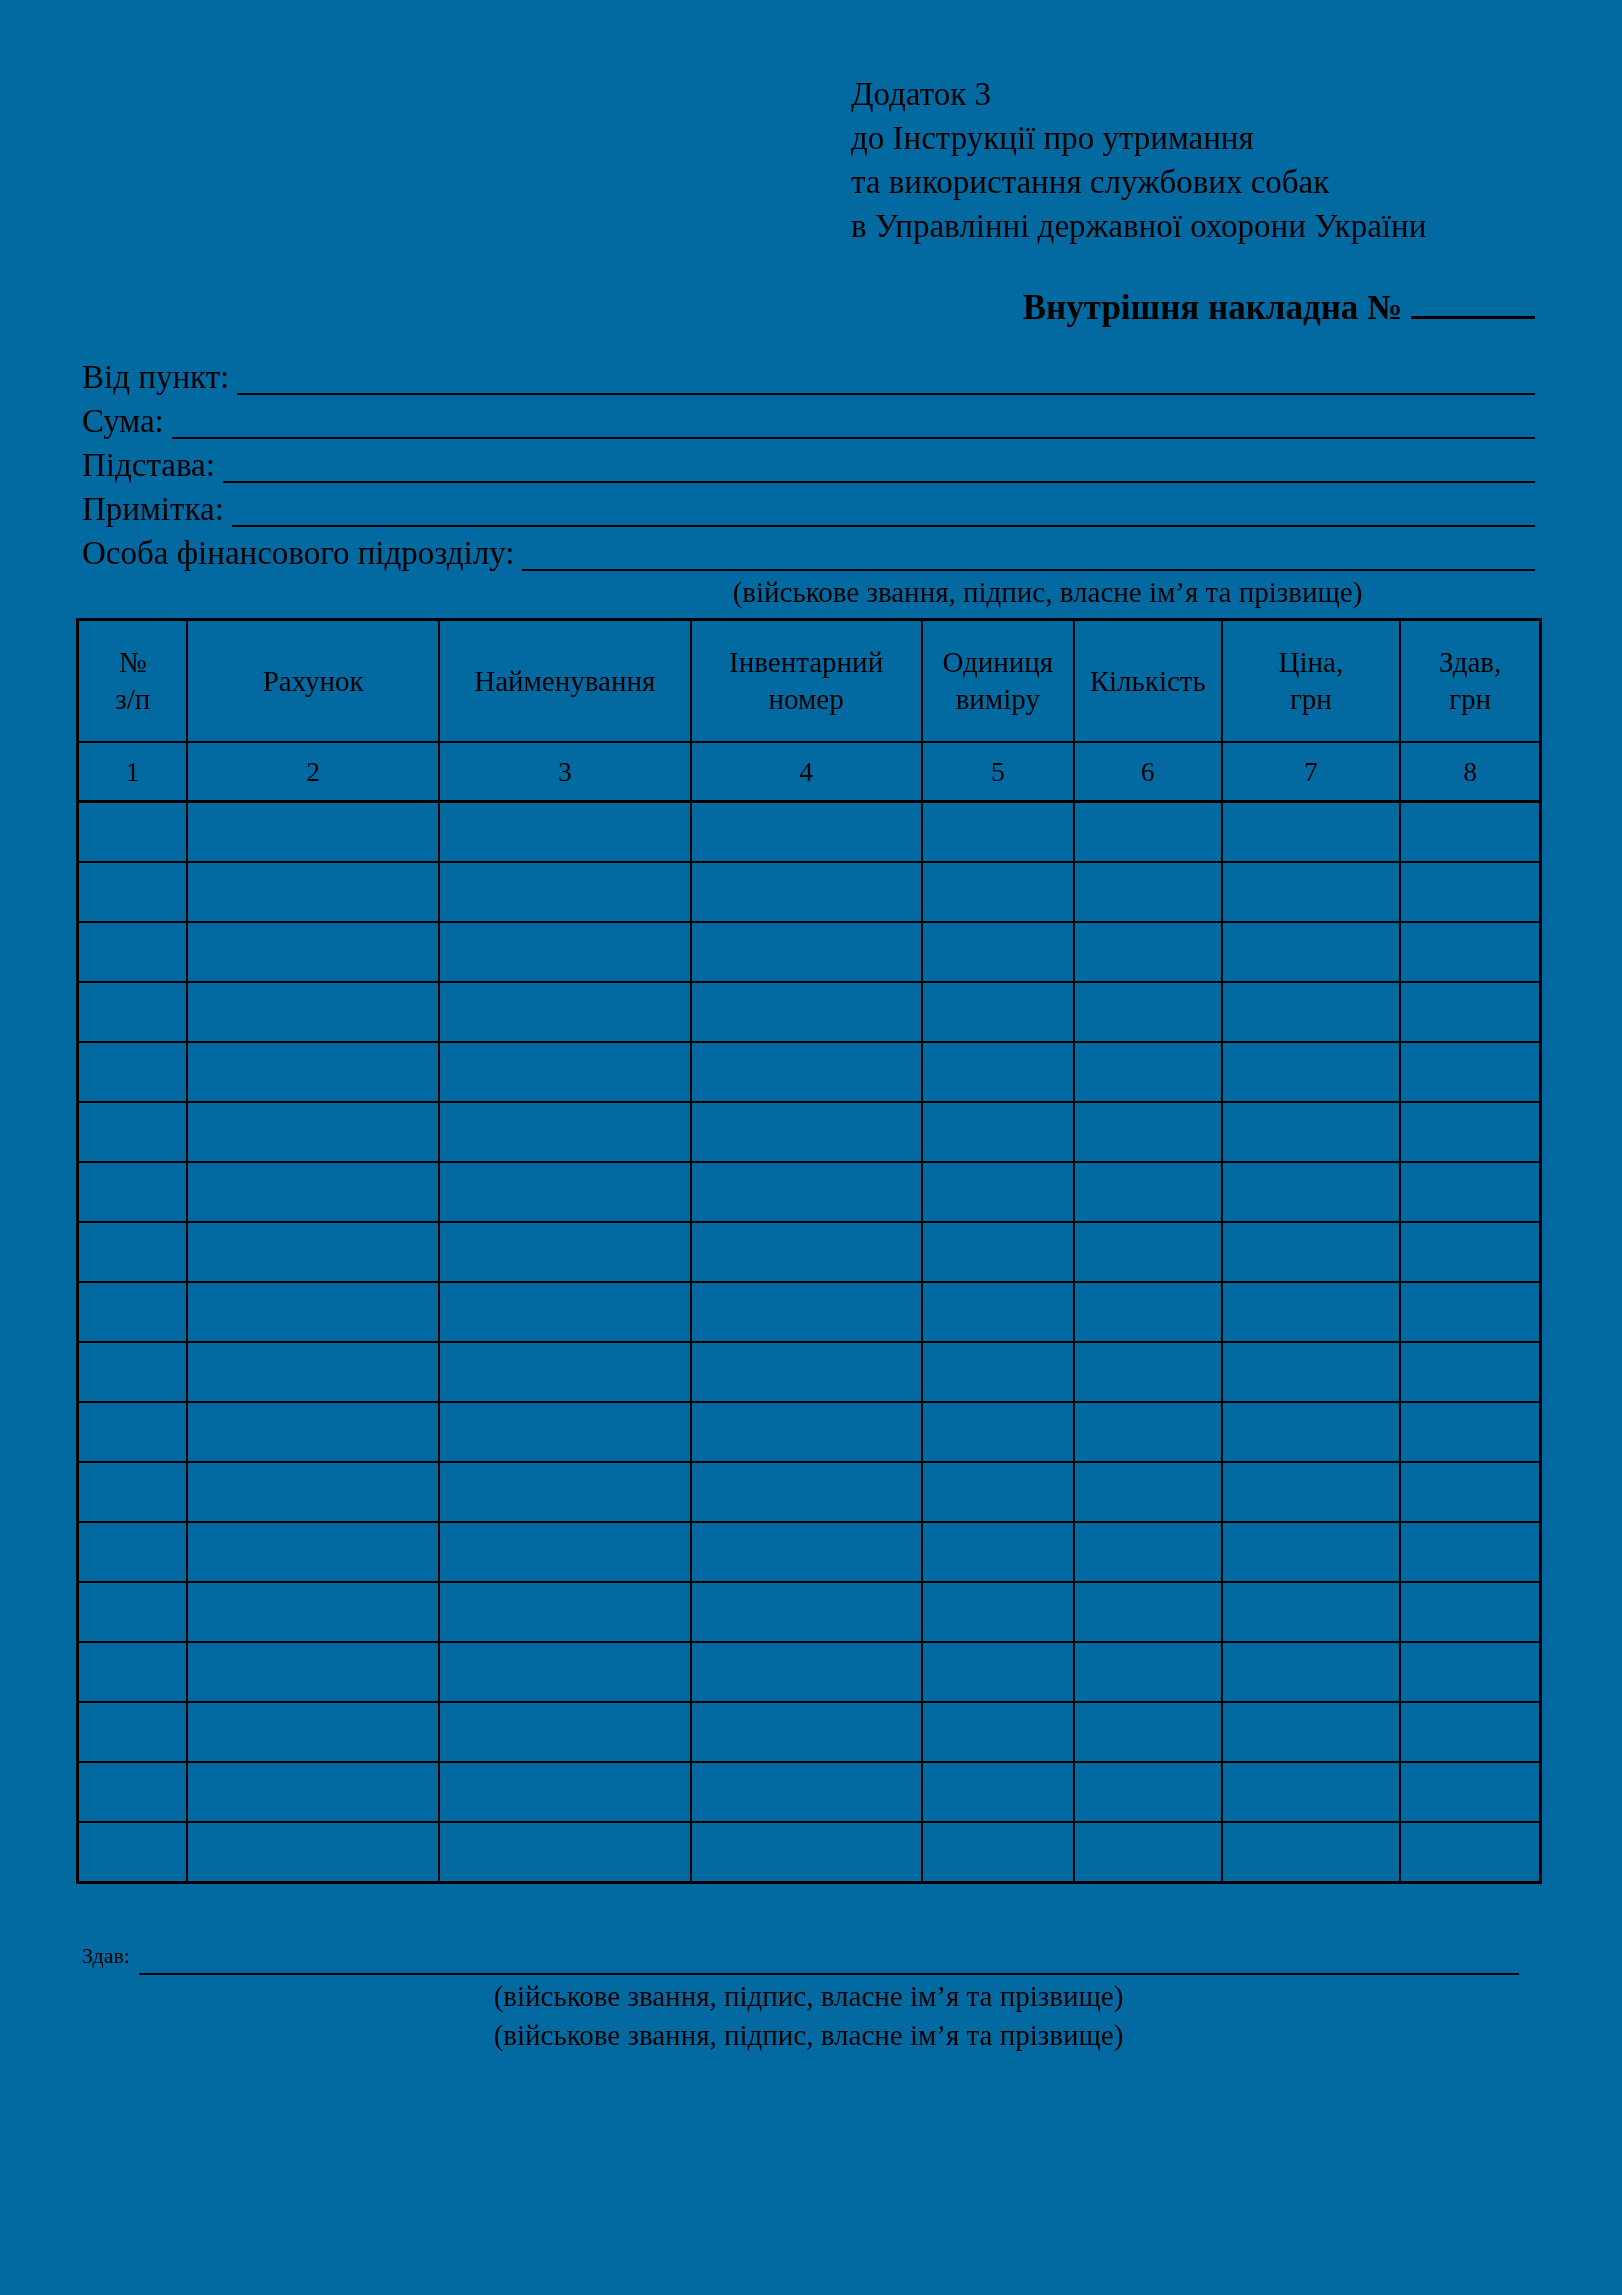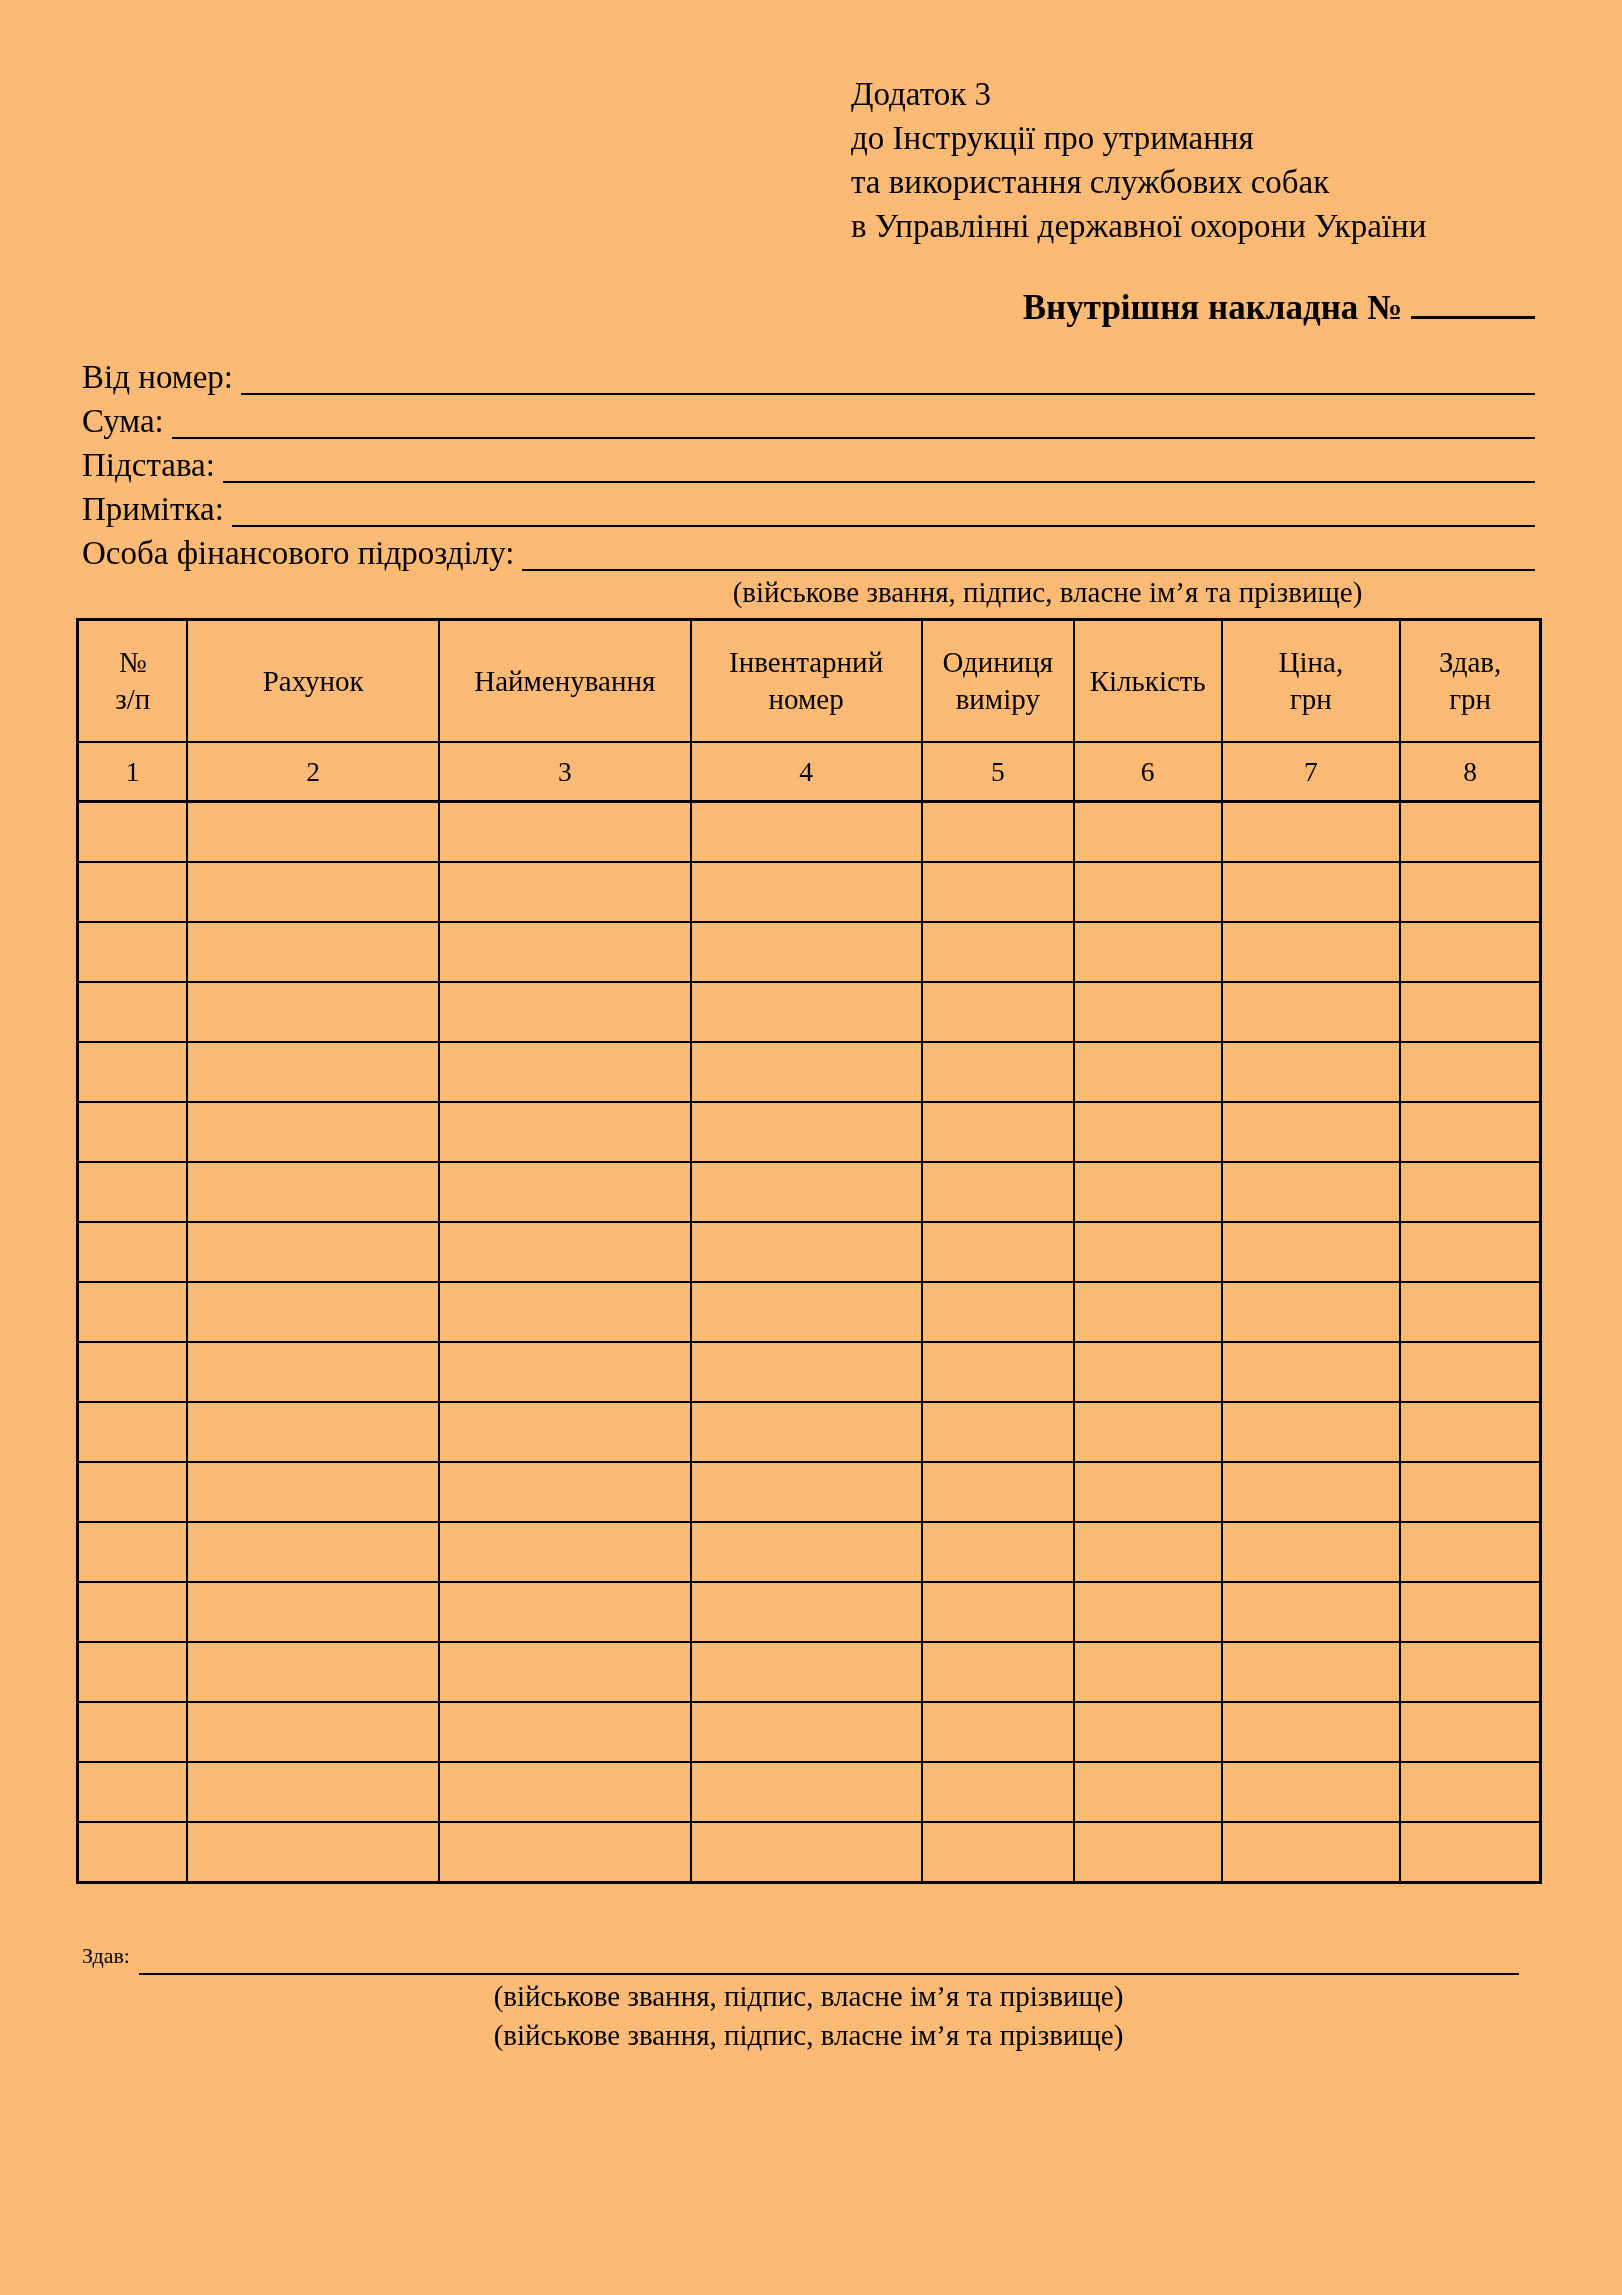--- a/index.html
+++ b/index.html
@@ -7,21 +7,21 @@
     background: #ffffff;
     font-family: "Liberation Serif", "DejaVu Serif", serif;
     color: #000000;
   }
   .page {
     position: relative;
     width: 1623px;
     height: 2295px;
     box-sizing: border-box;
     padding: 72px 88px 0 82px;
-    background: #fdba74;
+    background: #0369a1;
     overflow: hidden;
   }
   
   .appendix {
     margin-left: 769px;
     font-size: 33px;
     line-height: 44px;
     white-space: nowrap;
   }
   
@@ -127,21 +127,21 @@
     <div>в Управлінні державної охорони України</div>
   </div>
 
   <div class="title-row">
     <span>Внутрішня накладна №</span>
     <span class="title-blank"></span>
   </div>
 
   <div class="fields">
     <div class="field-row">
-      <span class="field-label">Від номер:</span>
+      <span class="field-label">Від пункт:</span>
       <span class="field-line"></span>
     </div>
     <div class="field-row">
       <span class="field-label">Сума:</span>
       <span class="field-line"></span>
     </div>
     <div class="field-row">
       <span class="field-label">Підстава:</span>
       <span class="field-line"></span>
     </div>

